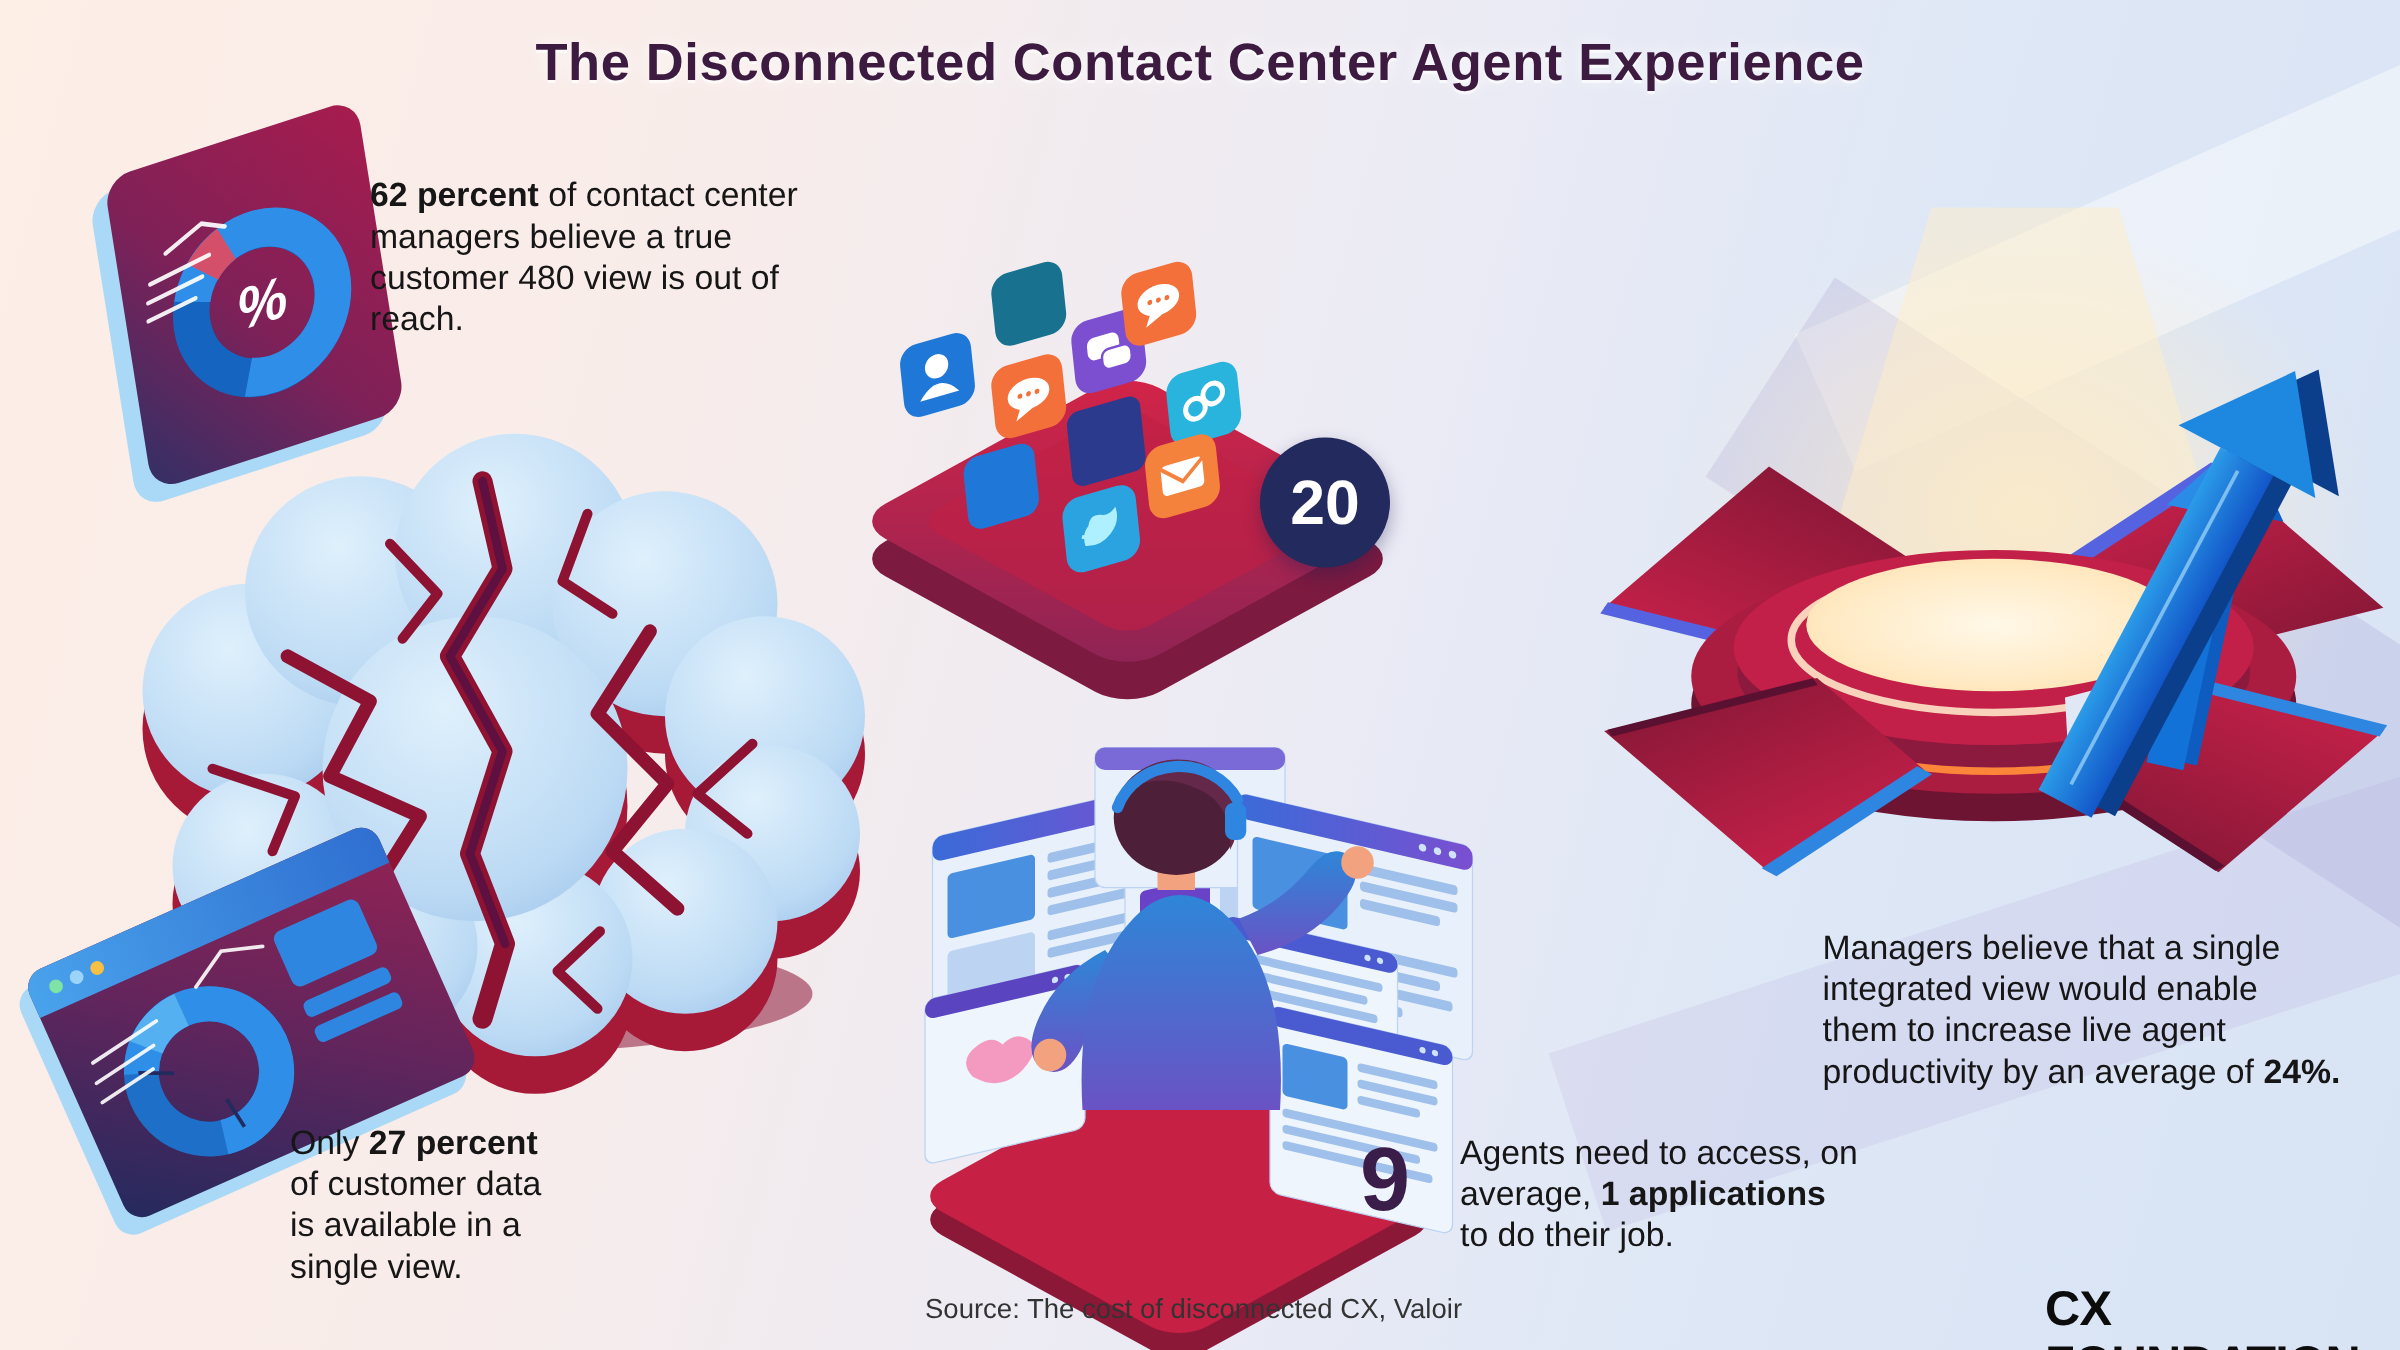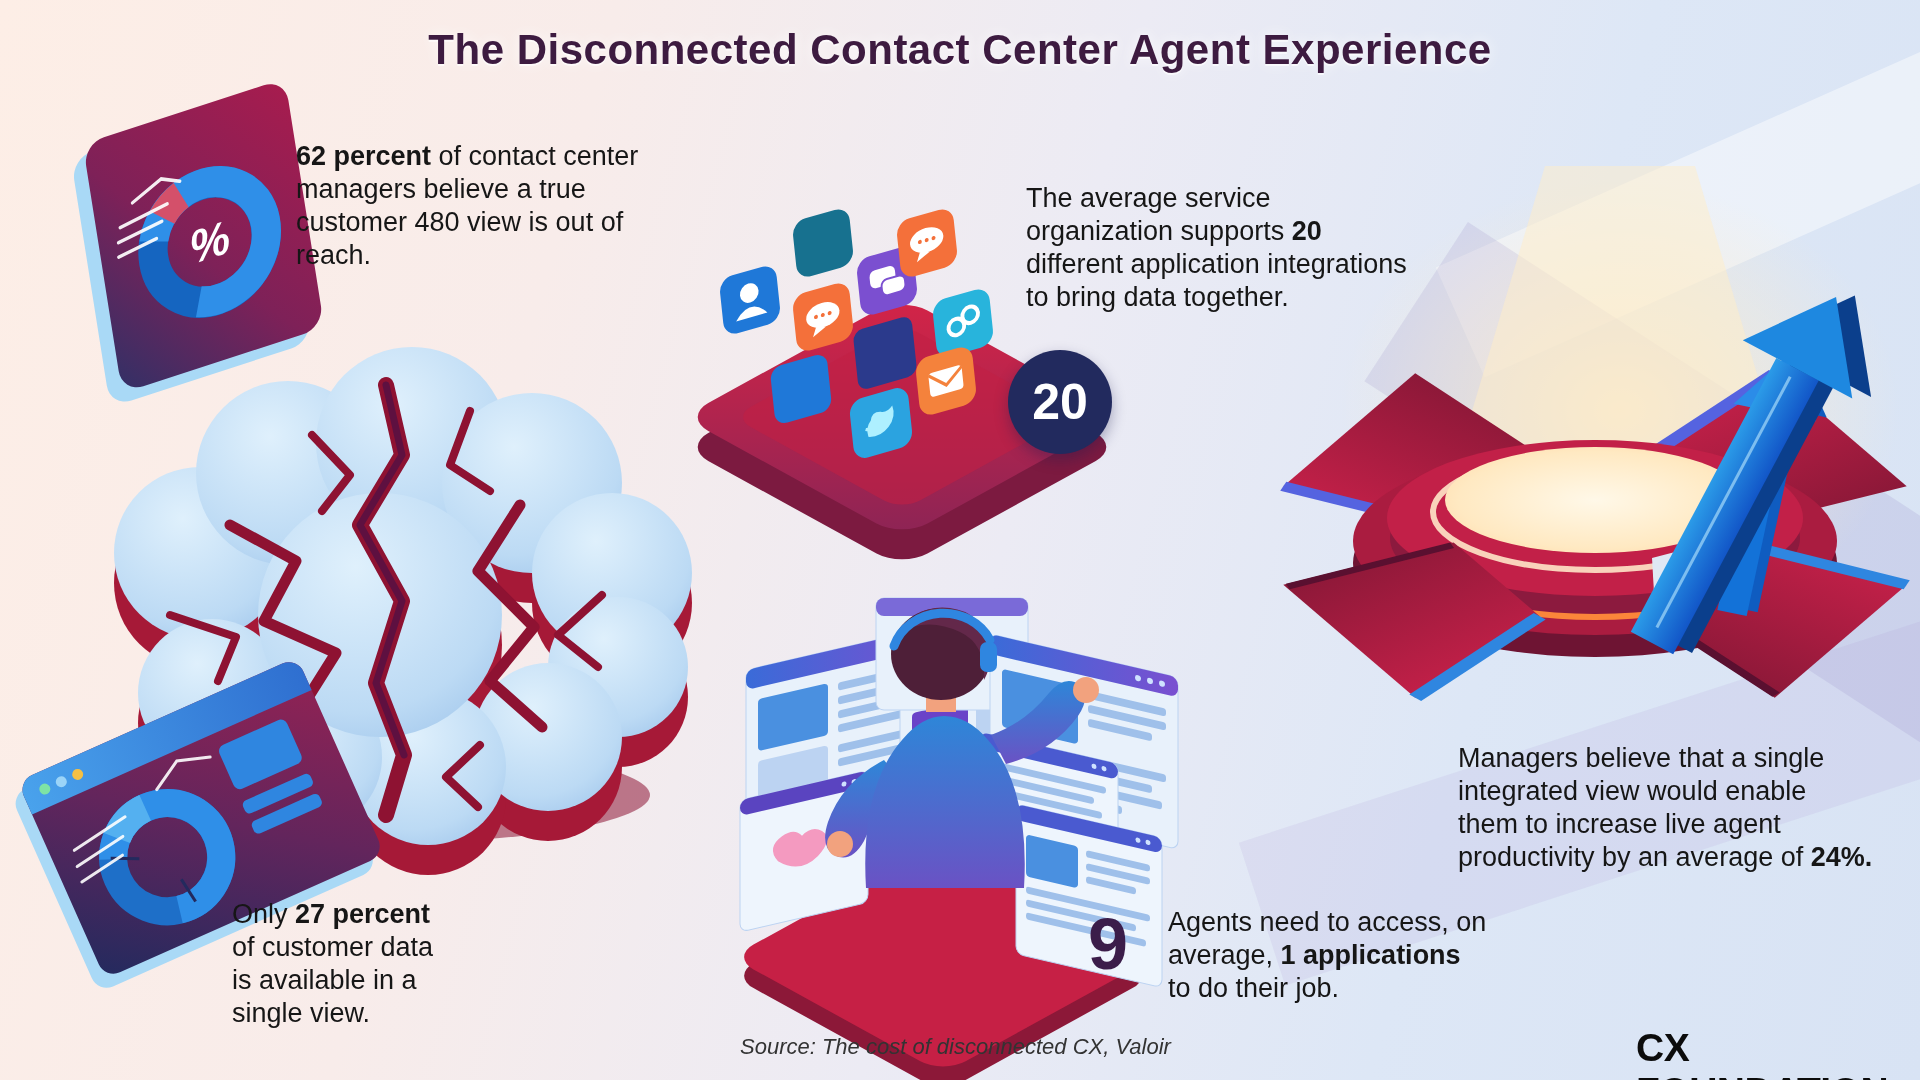--- a/index.html
+++ b/index.html
@@ -20,21 +20,21 @@
   }
   .stat{position:absolute;font-size:27px;line-height:1.22;color:#161616;}
   .stat .pre,.stat .post{white-space:pre-line;}
   .stat b{font-weight:700;}
   .badge20{
     position:absolute;left:1008px;top:350px;width:104px;height:104px;border-radius:50%;
     background:#222a5e;color:#ffffff;display:flex;align-items:center;justify-content:center;
     font-size:50px;font-weight:700;box-shadow:0 6px 14px rgba(30,30,80,.35);
   }
   .big9{position:absolute;left:1088px;top:908px;font-size:72px;font-weight:800;color:#3b1d4a;line-height:1;}
-  .source{position:absolute;left:740px;top:1034px;font-size:22px;font-style:italic;color:#333;}
+  .source{position:absolute;left:740px;top:1034px;font-size:22px;color:#333;}
   .logo{position:absolute;left:1636px;top:1026px;font-size:39px;font-weight:800;color:#0c0c0c;letter-spacing:-.5px;}
   svg{position:absolute;overflow:visible;}
 </style>
 </head>
 <body>
 
 <div class="canvas">
 
   <div class="band band2"></div>
   <div class="band band1"></div>
@@ -426,24 +426,20 @@
       <polygon points="310,-62 392,0 310,62" fill="#1e88e0"></polygon>
       <line x1="16" y1="-3" x2="300" y2="-3" stroke="#9cd4f8" stroke-width="3" opacity=".75"></line>
     </g>
   </svg>
 
   <div class="stat" style="left:296px;top:140px;width:440px;"><b>62 percent</b><span class="post"> of contact center
 managers believe a true
 customer 480 view is out of
 reach.</span></div>
 
-  <div class="stat" style="left:1026px;top:182px;width:430px;"><span class="pre">The average service
-organization supports </span><b>20</b><span class="post">
-different application integrations
-to bring data together.</span></div>
 
   <div class="stat" style="left:232px;top:898px;width:300px;"><span class="pre">Only </span><b>27 percent</b><span class="post">
 of customer data
 is available in a
 single view.</span></div>
 
   <div class="big9">9</div>
   <div class="stat" style="left:1168px;top:906px;width:340px;"><span class="pre">Agents need to access, on
 average, </span><b>1 applications</b><span class="post">
 to do their job.</span></div>

